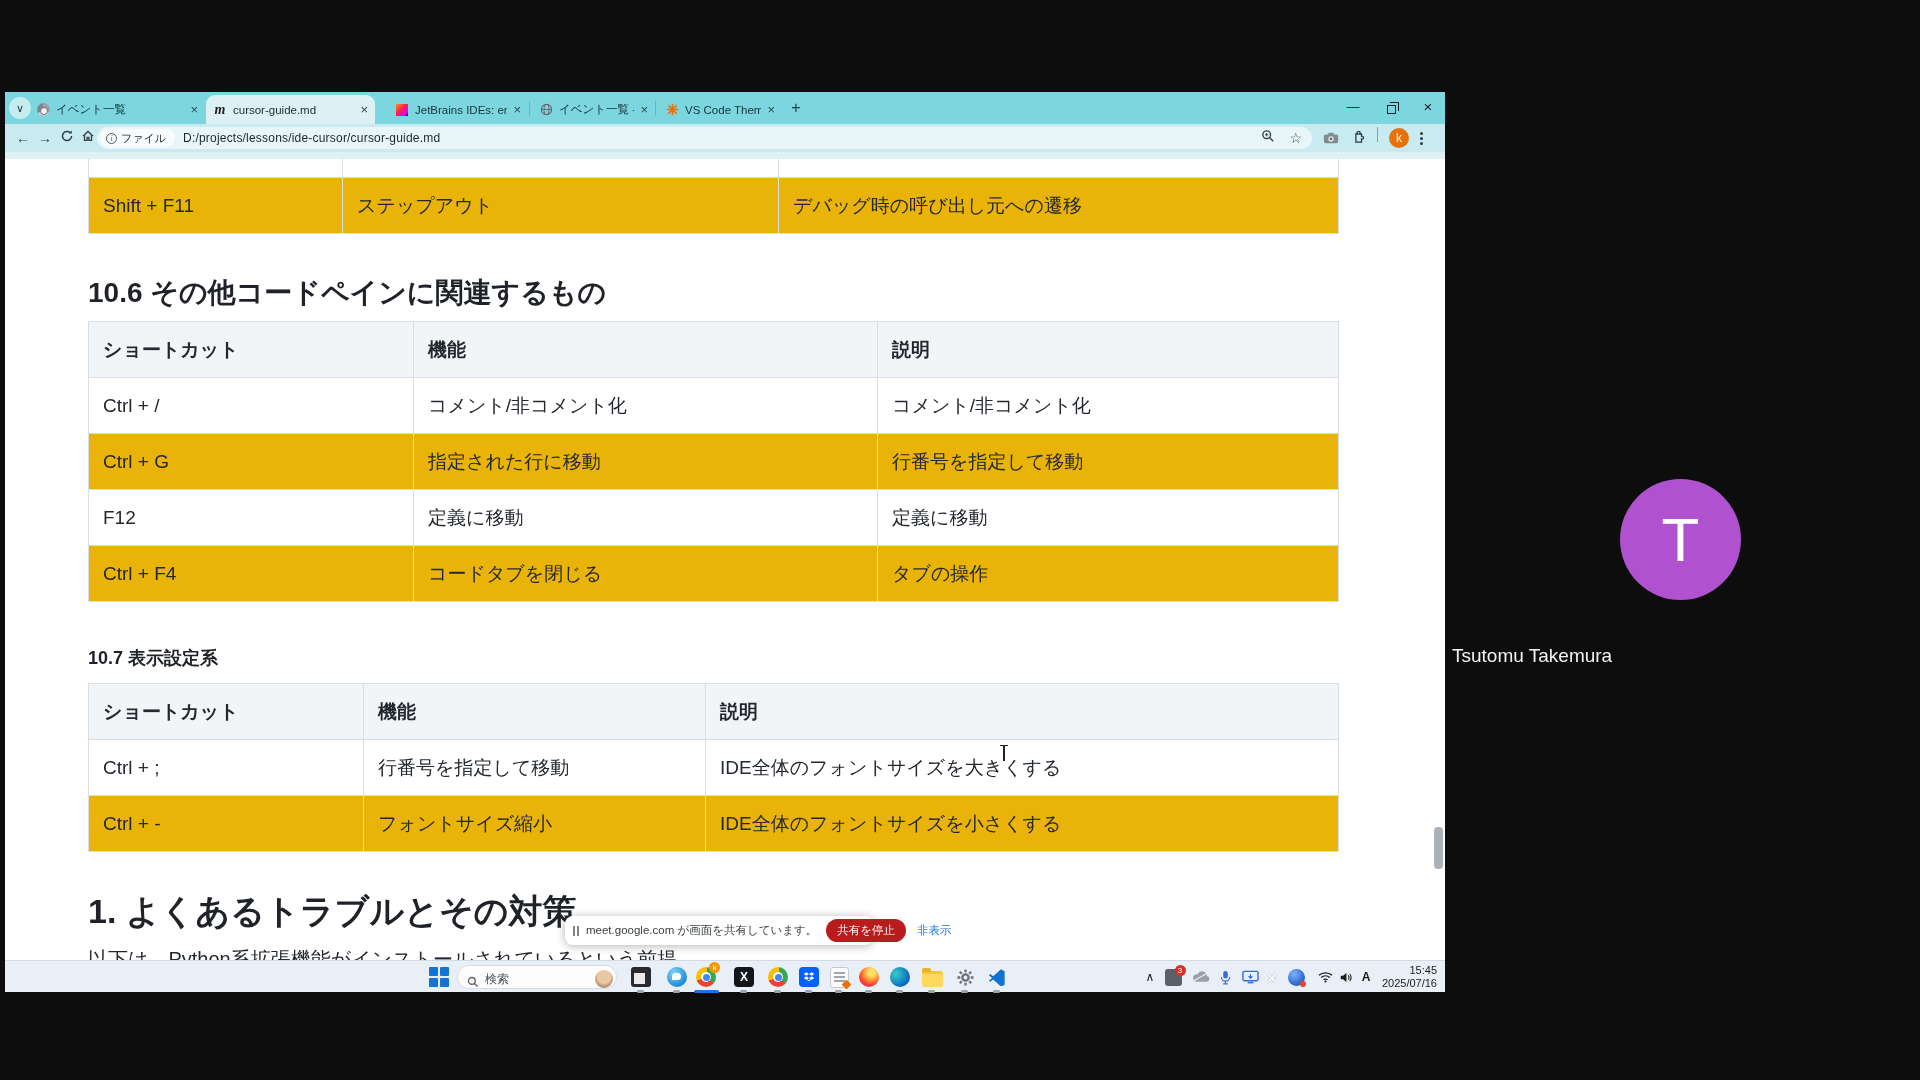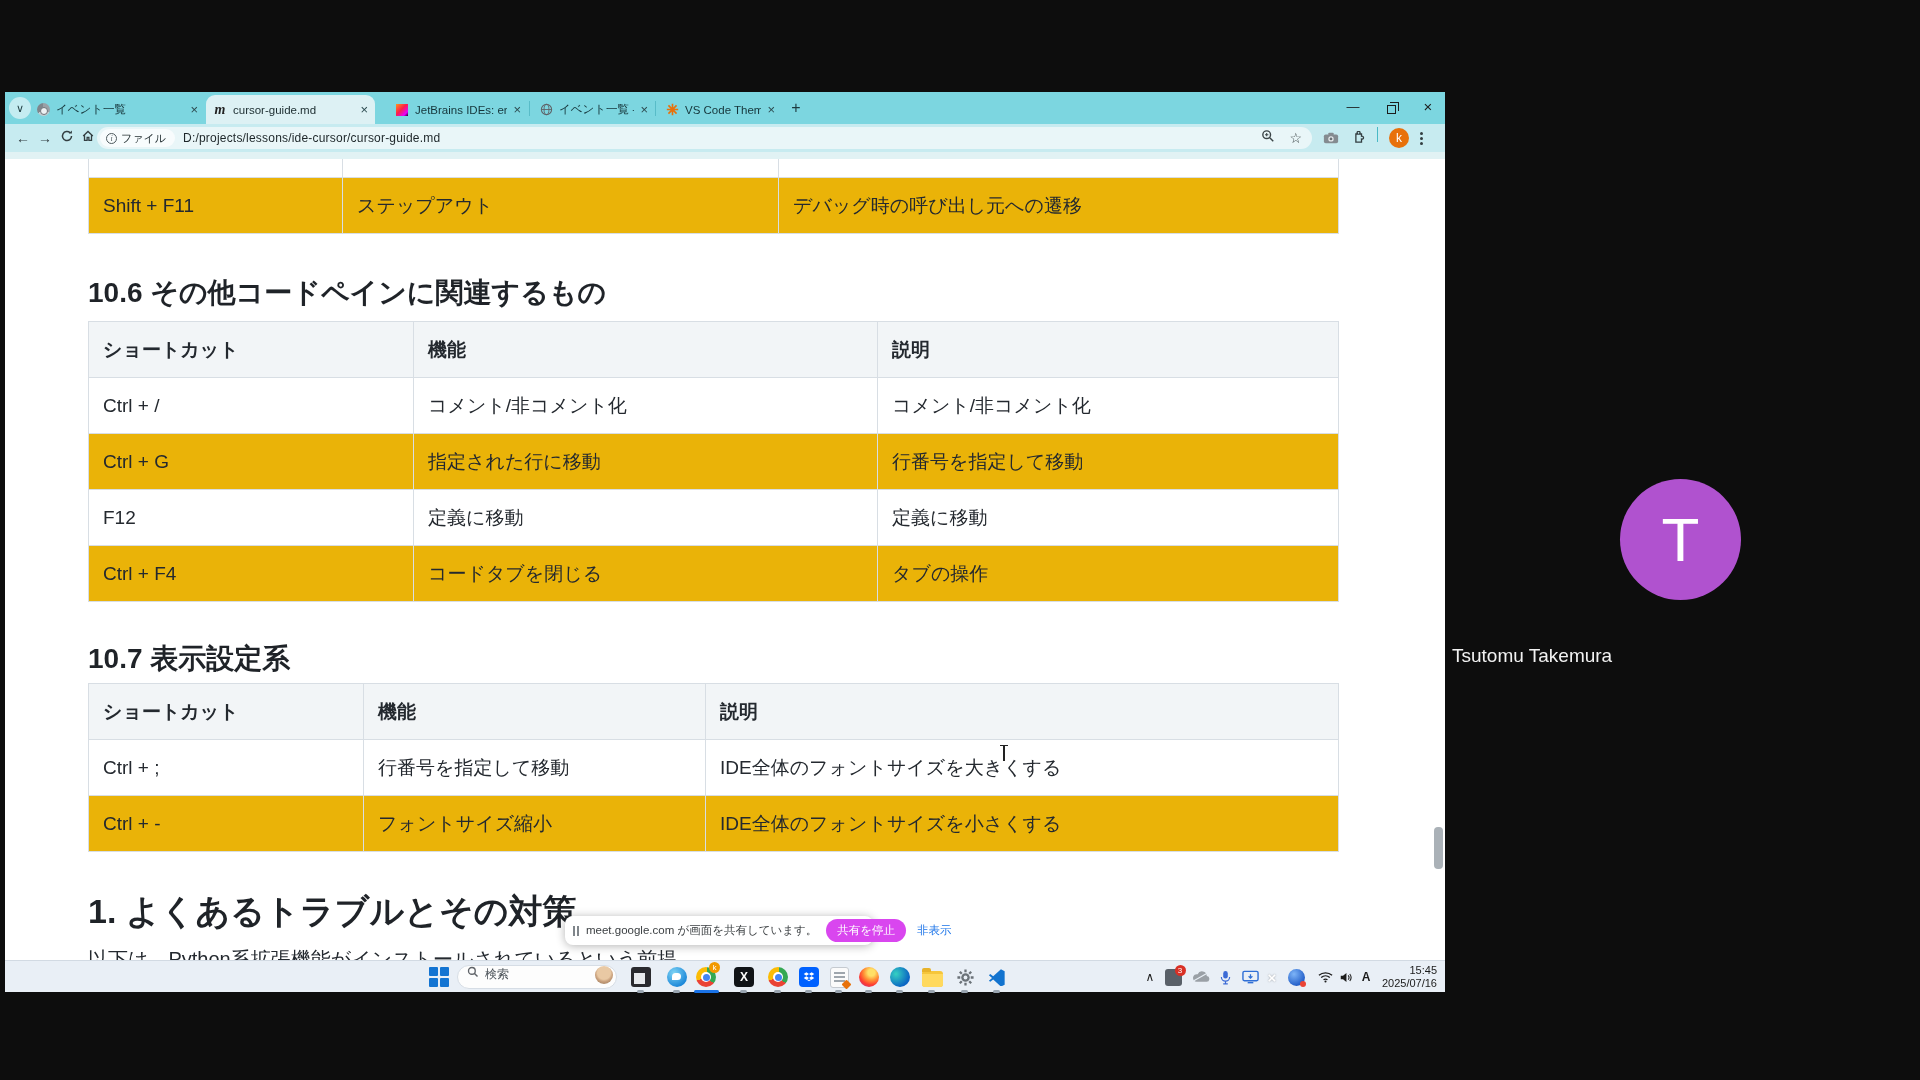--- a/index.html
+++ b/index.html
@@ -64,50 +64,50 @@
              overflow:hidden; padding-left:83px; color:#24292f; }
   table.md { border-collapse:collapse; width:1250px; table-layout:fixed; font-size:19px; }
   table.md td, table.md th { border:1px solid #d8dee4; padding:0 14px; height:56px; text-align:left;
              font-weight:400; overflow:hidden; white-space:nowrap; }
   table.md th { font-weight:700; background:#f2f5f7; }
   tr.alt td { background:#eab308; }
   .tblA { margin-top:-38px; }
   .tblB { margin-top:12px; }  .tblB td, .tblB th { height:55px; }  .tblB th { height:56px; }
   .tblC { margin-top:8px; }   .tblC td { height:55px; }  .tblC th { height:58px; }
   h3.sec { margin-top:42px; font-size:28px; line-height:33px; color:#1f2328; }
-  h3.sec2 { margin-top:40px; font-size:28px; line-height:33px; color:#1f2328; }
+  h3.sec2 { margin-top:40px; font-size:18px; line-height:33px; color:#1f2328; }
   h2.sec { margin-top:36px; font-size:34px; line-height:46px; color:#1f2328; }
   .bodyline { margin-top:12px; font-size:20px; color:#24292f; white-space:nowrap; }
 
   .ibeam { position:absolute; left:994px; top:653px; width:10px; height:16px; }
   .ibeam:before { content:""; position:absolute; left:4px; top:0; width:1.6px; height:16px; background:#222; }
   .ibeam:after { content:""; position:absolute; left:1px; top:0; width:8px; height:2px;
                  border-top:1.6px solid #222; border-bottom:none; }
   .scrollthumb { position:absolute; left:1429px; top:735px; width:9px; height:42px; border-radius:4px;
                  background:#aab1b7; }
 
   
   .banner { position:absolute; left:560px; top:824px; width:308px; height:29px; background:#fff;
             border-radius:8px; box-shadow:0 1px 10px rgba(0,0,0,.3); display:flex; align-items:center;
             padding:0 8px; gap:7px; }
   .pausebars { display:inline-flex; gap:2px; }
   .pausebars i { width:2px; height:10px; background:#80868b; }
   .banner .msg { font-size:11.5px; color:#3c4043; white-space:nowrap; }
-  .stopbtn { margin-left:2px; background:#d946ef; color:#fff; font-size:11.5px; border:none;
+  .stopbtn { margin-left:2px; background:#b91c1c; color:#fff; font-size:11.5px; border:none;
              border-radius:12px; padding:4px 11px; white-space:nowrap; }
   .hidelink { color:#1a73e8; font-size:11.5px; white-space:nowrap; margin-left:4px; }
 
   
   .taskbar { position:absolute; left:0; top:868px; width:1440px; height:32px; background:#e9eff6;
              border-top:1px solid #d2dae3; }
   .start { position:absolute; left:424px; top:6px; width:20px; height:20px; display:grid;
            grid-template-columns:9px 9px; grid-template-rows:9px 9px; gap:2px; }
   .start i { background:#1374d2; border-radius:1px; }
   .searchpill { position:absolute; left:452px; top:4px; width:160px; height:24px; border-radius:12px;
-                background:#fdfdfd; border:1px solid #d6dde5; display:flex; align-items:flex-start;
+                background:#fdfdfd; border:1px solid #d6dde5; display:flex; align-items:flex-end;
                 padding:0 3px 0 9px; gap:6px; font-size:12px; color:#4a5157; }
   .searchface { margin-left:auto; width:18px; height:18px; border-radius:50%;
                 background:radial-gradient(circle at 50% 38%, #e9c9a4 0 45%, #caa27e 60%, #8a6a4e 100%); }
   .app { position:absolute; top:4px; width:24px; height:24px; display:flex; align-items:center; justify-content:center; }
   .rundot { position:absolute; top:29px; width:7px; height:3px; border-radius:2px; background:#99a4b0; }
   .runline { position:absolute; left:689px; top:29px; width:25px; height:3px; border-radius:2px; background:#1a73e8; }
   .ic-circle { width:20px; height:20px; border-radius:50%; position:relative; }
   .chrome-ball { background:conic-gradient(from 130deg,#ea4335 0 33%,#fbbc05 33% 66%,#34a853 66% 100%); }
   .chrome-ball:before { content:""; position:absolute; left:5px; top:5px; width:10px; height:10px;
                         border-radius:50%; background:#fff; }

